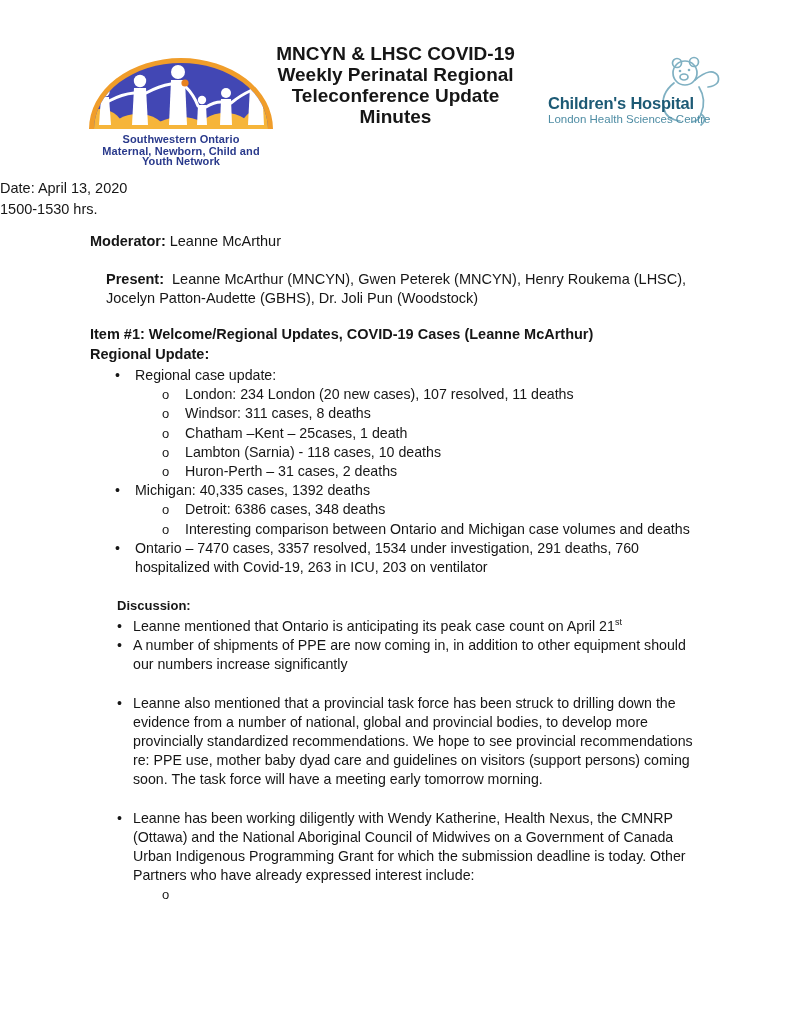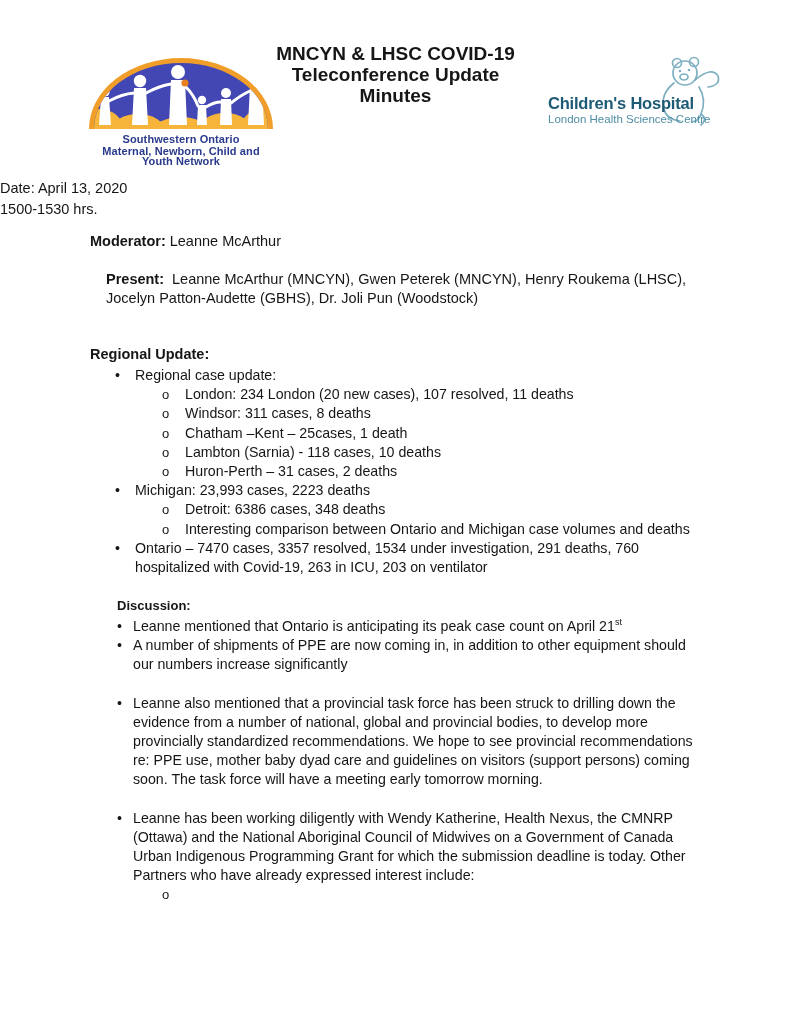--- a/index.html
+++ b/index.html
@@ -95,20 +95,21 @@
         </g>
         <circle cx="97" cy="28" r="3.6" fill="#e8821e"></circle>
       </g>
     </svg>
     <div class="mncyn-caption">Southwestern Ontario</div>
     <div class="mncyn-caption">Maternal, Newborn, Child and Youth Network</div>
   </div>
 
   <div class="doc-title">
     <div>MNCYN &amp; LHSC COVID-19</div>
+    <div>Weekly Perinatal Regional</div>
     <div>Teleconference Update</div>
     <div>Minutes</div>
   </div>
 
   <div class="ch-logo">
     <svg class="ch-bear" width="78" height="78" viewBox="0 0 78 78">
       <g stroke="#7fb0c2" stroke-width="1.7" fill="none" stroke-linecap="round">
         <circle cx="27" cy="7" r="4.5"></circle>
         <circle cx="44" cy="6" r="4.5"></circle>
         <circle cx="35" cy="17" r="12"></circle>
@@ -135,20 +136,21 @@
   </div>
 
   <div class="moderator-line">
     <span class="lbl">Moderator:</span><span class="val-gap">Leanne McArthur</span>
   </div>
 
   <div class="present-line">
     <span class="lbl">Present:</span><span class="val-gap2">Leanne McArthur (MNCYN), Gwen Peterek (MNCYN), Henry Roukema (LHSC), Jocelyn Patton-Audette (GBHS), Dr. Joli Pun (Woodstock)</span>
   </div>
 
+  <div class="item1-heading">Item #1: Welcome/Regional Updates, COVID-19 Cases (Leanne McArthur)</div>
   <div class="item1-subheading">Regional Update:</div>
 
   <div class="list list-1">
     <div class="row">
       <span class="m1">•</span>
       <span class="t1">Regional case update:</span>
     </div>
     <div class="row">
       <span class="m2">o</span>
       <span class="t2">London: 234 London (20 new cases), 107 resolved, 11 deaths</span>
@@ -164,21 +166,21 @@
     <div class="row">
       <span class="m2">o</span>
       <span class="t2">Lambton (Sarnia) - 118 cases, 10 deaths</span>
     </div>
     <div class="row">
       <span class="m2">o</span>
       <span class="t2">Huron-Perth – 31 cases, 2 deaths</span>
     </div>
     <div class="row">
       <span class="m1">•</span>
-      <span class="t1">Michigan: 23,993  cases, 2223 deaths</span>
+      <span class="t1">Michigan: 40,335  cases, 1392 deaths</span>
     </div>
     <div class="row">
       <span class="m2">o</span>
       <span class="t2">Detroit: 6386 cases, 348 deaths</span>
     </div>
     <div class="row">
       <span class="m2">o</span>
       <span class="t2">Interesting comparison between Ontario and Michigan case volumes and deaths</span>
     </div>
     <div class="row">

